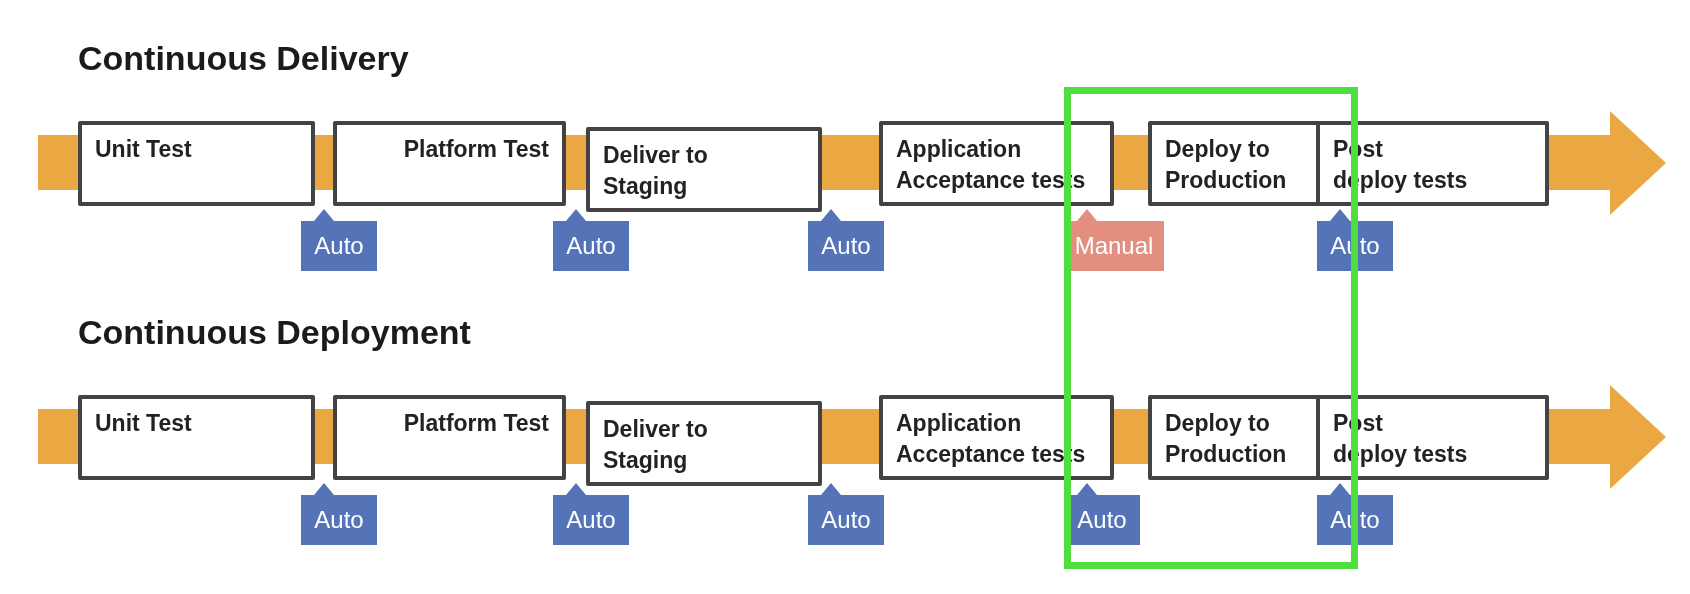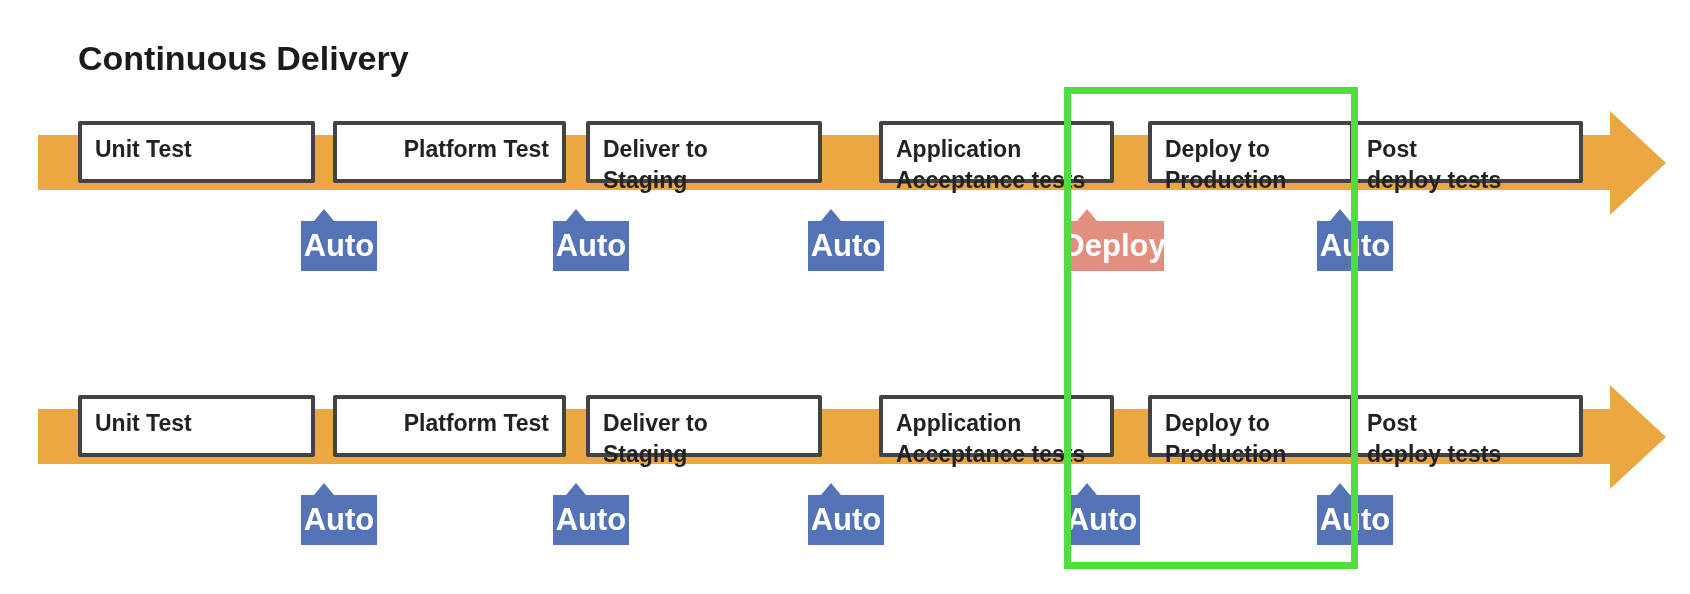--- a/index.html
+++ b/index.html
@@ -33,21 +33,21 @@
     left: 1610px; top: 81px;
     width: 0; height: 0;
     border-top: 52px solid transparent;
     border-bottom: 52px solid transparent;
     border-left: 56px solid var(--arrow);
     z-index: 1;
   }
   .stage-box {
     position: absolute;
     top: 91px;
-    height: 62px;
+    height: 85px;
     background: #ffffff;
     border: 4px solid #434343;
     border-radius: 2px;
     box-sizing: border-box;
     z-index: 2;
   }
   .stage-label {
     display: block;
     padding: 9px 13px;
     font-size: 23px;
@@ -65,45 +65,45 @@
     width: 0; height: 0;
     margin-left: 13px;
     border-left: 10px solid transparent;
     border-right: 10px solid transparent;
     border-bottom: 12px solid var(--badge-color);
   }
   .badge .badge-rect {
     height: 50px;
     background: var(--badge-color);
     color: #ffffff;
-    font-size: 31px;
-    font-weight: 700;
+    font-size: 24px;
+    font-weight: 400;
     display: flex;
     align-items: center;
     justify-content: center;
     text-align: right;
   }
   .badge.auto   { --badge-color: #5573B7; width: 76px;  }
   .badge.manual { --badge-color: #E28F80; width: 100px; }
   .highlight-rect {
     position: absolute;
     left: 1064px; top: 87px;
     width: 294px; height: 482px;
     border: 7px solid #50DE3E;
     box-sizing: border-box;
     z-index: 10;
     pointer-events: none;
   }
   
   .s0 { left: 78px;   width: 237px; }
   .s1 { left: 333px;  width: 233px; text-align: right; }
-  .s2 { left: 586px;  width: 236px; }
+  .s2 { left: 586px;  width: 236px; margin-top: 6px; }
   .s3 { left: 879px;  width: 235px; }
   .s4 { left: 1148px; width: 232px; }
-  .s5 { left: 1350px; width: 233px; }
+  .s5 { left: 1316px; width: 233px; }
   
   .b0 { left: 301px;  }
   .b1 { left: 553px;  }
   .b2 { left: 808px;  }
   .b3 { left: 1064px; }
   .b4 { left: 1317px; }
   .row-delivery   { top: 30px;  }
   .row-deployment { top: 304px; }
 </style>
 </head>
@@ -146,29 +146,30 @@
     <div class="badge auto b1">
       <div class="notch"></div>
       <div class="badge-rect">Auto</div>
     </div>
     <div class="badge auto b2">
       <div class="notch"></div>
       <div class="badge-rect">Auto</div>
     </div>
     <div class="badge manual b3">
       <div class="notch"></div>
-      <div class="badge-rect">Deploy</div>
+      <div class="badge-rect">Manual</div>
     </div>
     <div class="badge auto b4">
       <div class="notch"></div>
       <div class="badge-rect">Auto</div>
     </div>
   </div>
 
   <div class="pipeline row-deployment">
+    <div class="pipeline-title">Continuous Deployment</div>
     <div class="arrow-band"></div>
     <div class="arrow-head"></div>
 
     <div class="stage-box s0">
       <span class="stage-label">Unit Test</span>
     </div>
     <div class="stage-box s1">
       <span class="stage-label">Platform Test</span>
     </div>
     <div class="stage-box s2">

